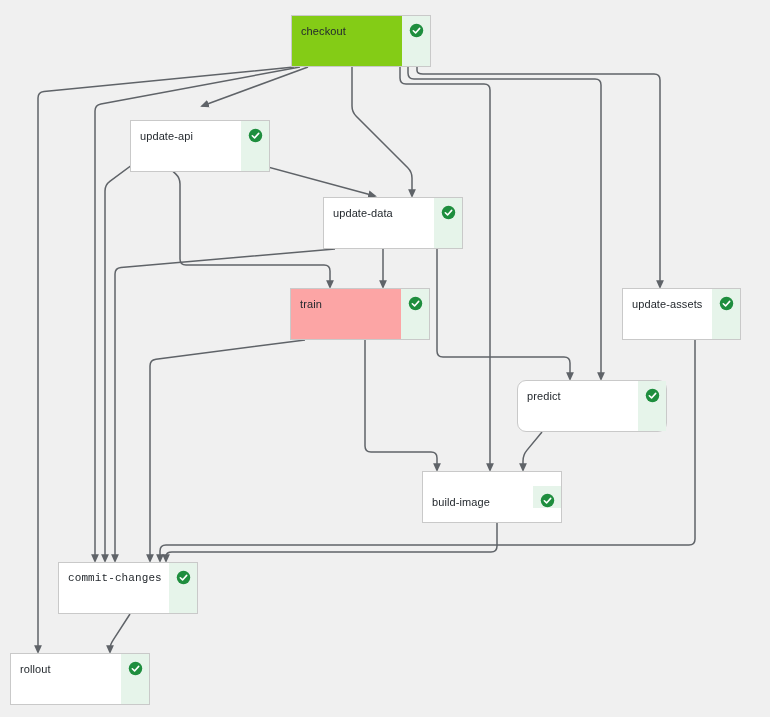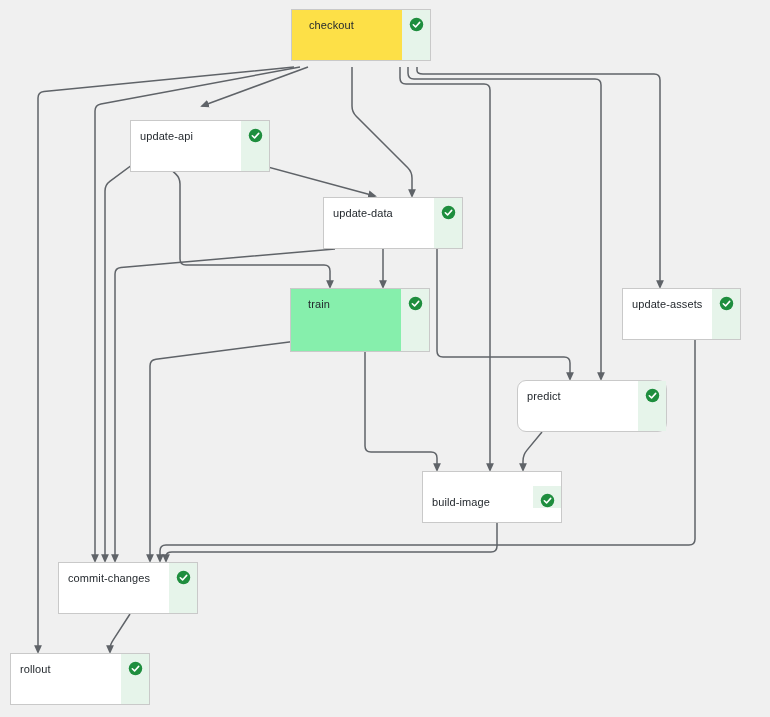--- a/index.html
+++ b/index.html
@@ -78,21 +78,21 @@
         <path d="M 437 249 L 437 351 Q 437 357 443 357 L 564 357 Q 570 357 570 363 L 570 379" fill="none" stroke="#5f6368" stroke-width="1.5" marker-end="url(#arrowhead)"></path>
         <path d="M 335 249 L 120.97774836568684 267.4837399138725 Q 115 268 115 274 L 115 561" fill="none" stroke="#5f6368" stroke-width="1.5" marker-end="url(#arrowhead)"></path>
         <path d="M 365 340 L 365 446 Q 365 452 371 452 L 431 452 Q 437 452 437 458 L 437 470" fill="none" stroke="#5f6368" stroke-width="1.5" marker-end="url(#arrowhead)"></path>
         <path d="M 305 340 L 155.95066719980414 359.23217197421883 Q 150 360 150 366 L 150 561" fill="none" stroke="#5f6368" stroke-width="1.5" marker-end="url(#arrowhead)"></path>
         <path d="M 542 432 L 526.8212886819778 450.37422949023744 Q 523 455 523 461 L 523 470" fill="none" stroke="#5f6368" stroke-width="1.5" marker-end="url(#arrowhead)"></path>
         <path d="M 695 340 L 695 539 Q 695 545 689 545 L 166 545 Q 160 545 160 551 L 160 561" fill="none" stroke="#5f6368" stroke-width="1.5" marker-end="url(#arrowhead)"></path>
         <path d="M 497 523 L 497 546 Q 497 552 491 552 L 172 552 Q 166 552 166 556.5 L 166 561" fill="none" stroke="#5f6368" stroke-width="1.5" marker-end="url(#arrowhead)"></path>
         <path d="M 130 614 L 113.25276121893256 639.9582201106546 Q 110 645 110 648.5 L 110 652" fill="none" stroke="#5f6368" stroke-width="1.5" marker-end="url(#arrowhead)"></path>
       </g>
   </svg>
-<div class="node" style="left: 291px; top: 9px; width: 140px; height: 52px; background: #fde047; border-color: rgb(201, 201, 201); padding-left: 8px;">
+<div class="node" style="left: 291px; top: 15px; width: 140px; height: 52px; background: #84cc16; border-color: rgb(201, 201, 201);">
       <div class="node-label">checkout</div>
       <div class="node-status" style="background: rgb(230, 244, 234);">
         <span class="check-icon">
           <svg viewBox="0 0 16 16" xmlns="http://www.w3.org/2000/svg">
             <circle cx="8" cy="8" r="7.2" fill="#1e8e3e"></circle>
             <path d="M4.6 8.3 L7 10.6 L11.4 5.7" stroke="#ffffff" stroke-width="1.7" fill="none" stroke-linecap="round" stroke-linejoin="round"></path>
           </svg>
         </span>
       </div>
     </div>
@@ -111,21 +111,21 @@
       <div class="node-label">update-data</div>
       <div class="node-status" style="background: rgb(230, 244, 234);">
         <span class="check-icon">
           <svg viewBox="0 0 16 16" xmlns="http://www.w3.org/2000/svg">
             <circle cx="8" cy="8" r="7.2" fill="#1e8e3e"></circle>
             <path d="M4.6 8.3 L7 10.6 L11.4 5.7" stroke="#ffffff" stroke-width="1.7" fill="none" stroke-linecap="round" stroke-linejoin="round"></path>
           </svg>
         </span>
       </div>
     </div>
-    <div class="node" style="left: 290px; top: 288px; width: 140px; height: 64px; background: #86efac; border-color: rgb(201, 201, 201); padding-left: 8px;">
+    <div class="node" style="left: 290px; top: 288px; width: 140px; height: 52px; background: #fca5a5; border-color: rgb(201, 201, 201);">
       <div class="node-label">train</div>
       <div class="node-status" style="background: rgb(230, 244, 234);">
         <span class="check-icon">
           <svg viewBox="0 0 16 16" xmlns="http://www.w3.org/2000/svg">
             <circle cx="8" cy="8" r="7.2" fill="#1e8e3e"></circle>
             <path d="M4.6 8.3 L7 10.6 L11.4 5.7" stroke="#ffffff" stroke-width="1.7" fill="none" stroke-linecap="round" stroke-linejoin="round"></path>
           </svg>
         </span>
       </div>
     </div>
@@ -155,21 +155,21 @@
       <div class="node-label">build-image</div>
       <div class="node-status" style="background: rgb(230, 244, 234);">
         <span class="check-icon">
           <svg viewBox="0 0 16 16" xmlns="http://www.w3.org/2000/svg">
             <circle cx="8" cy="8" r="7.2" fill="#1e8e3e"></circle>
             <path d="M4.6 8.3 L7 10.6 L11.4 5.7" stroke="#ffffff" stroke-width="1.7" fill="none" stroke-linecap="round" stroke-linejoin="round"></path>
           </svg>
         </span>
       </div>
     </div>
-    <div class="node" style="left: 58px; top: 562px; width: 140px; height: 52px; background: rgb(255, 255, 255); border-color: rgb(201, 201, 201);">
+    <div class="node" style="left: 58px; top: 562px; width: 140px; height: 52px; background: rgb(255, 255, 255); border-color: rgb(201, 201, 201); font-family: Liberation Mono, monospace;">
       <div class="node-label">commit-changes</div>
       <div class="node-status" style="background: rgb(230, 244, 234);">
         <span class="check-icon">
           <svg viewBox="0 0 16 16" xmlns="http://www.w3.org/2000/svg">
             <circle cx="8" cy="8" r="7.2" fill="#1e8e3e"></circle>
             <path d="M4.6 8.3 L7 10.6 L11.4 5.7" stroke="#ffffff" stroke-width="1.7" fill="none" stroke-linecap="round" stroke-linejoin="round"></path>
           </svg>
         </span>
       </div>
     </div>

